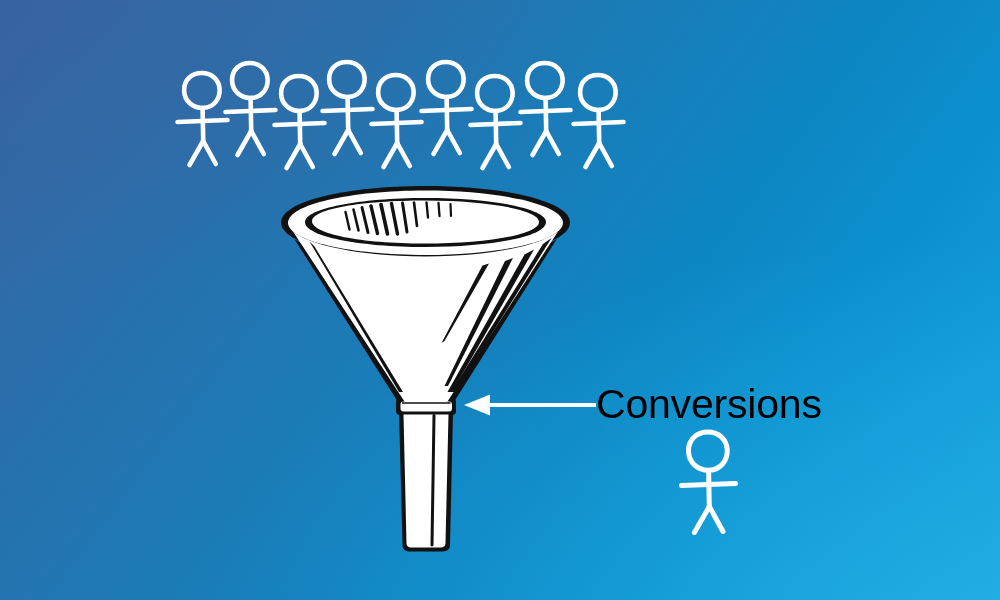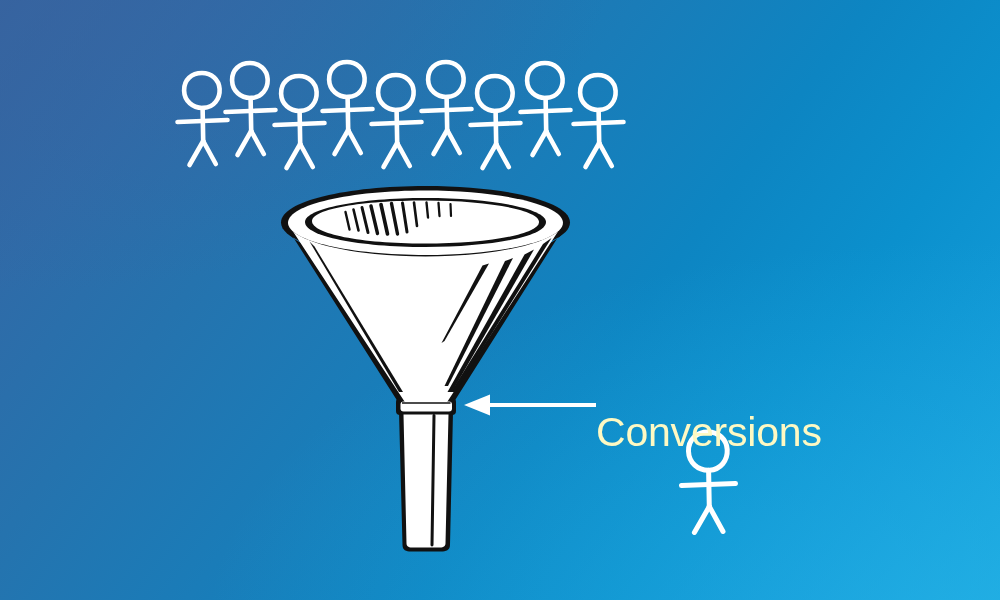--- a/index.html
+++ b/index.html
@@ -33,27 +33,26 @@
     background:
       radial-gradient(130% 110% at 96% 104%, rgba(40,180,232,.55) 0%, rgba(40,180,232,0) 58%),
       radial-gradient(95% 85% at 2% -4%, rgba(58,100,160,.55) 0%, rgba(58,100,160,0) 62%);
   }
   #art{ position:absolute; inset:0; }
   #art svg{ display:block; width:1000px; height:600px; }
 
   
   .label{
     position:absolute;
-    color:#fef9c3;
+    color:#000000;
     font-family:"Liberation Sans", sans-serif;
     font-size:41px;
     line-height:1;
     letter-spacing:-0.2px;
     white-space:nowrap;
-    margin-top:28px;
     -webkit-font-smoothing:antialiased;
   }
   #conversionsLabel{ left:596px; top:384px; }
 </style>
 </head>
 <body>
 
 <div id="stage">
 
   <div id="bg"></div>

